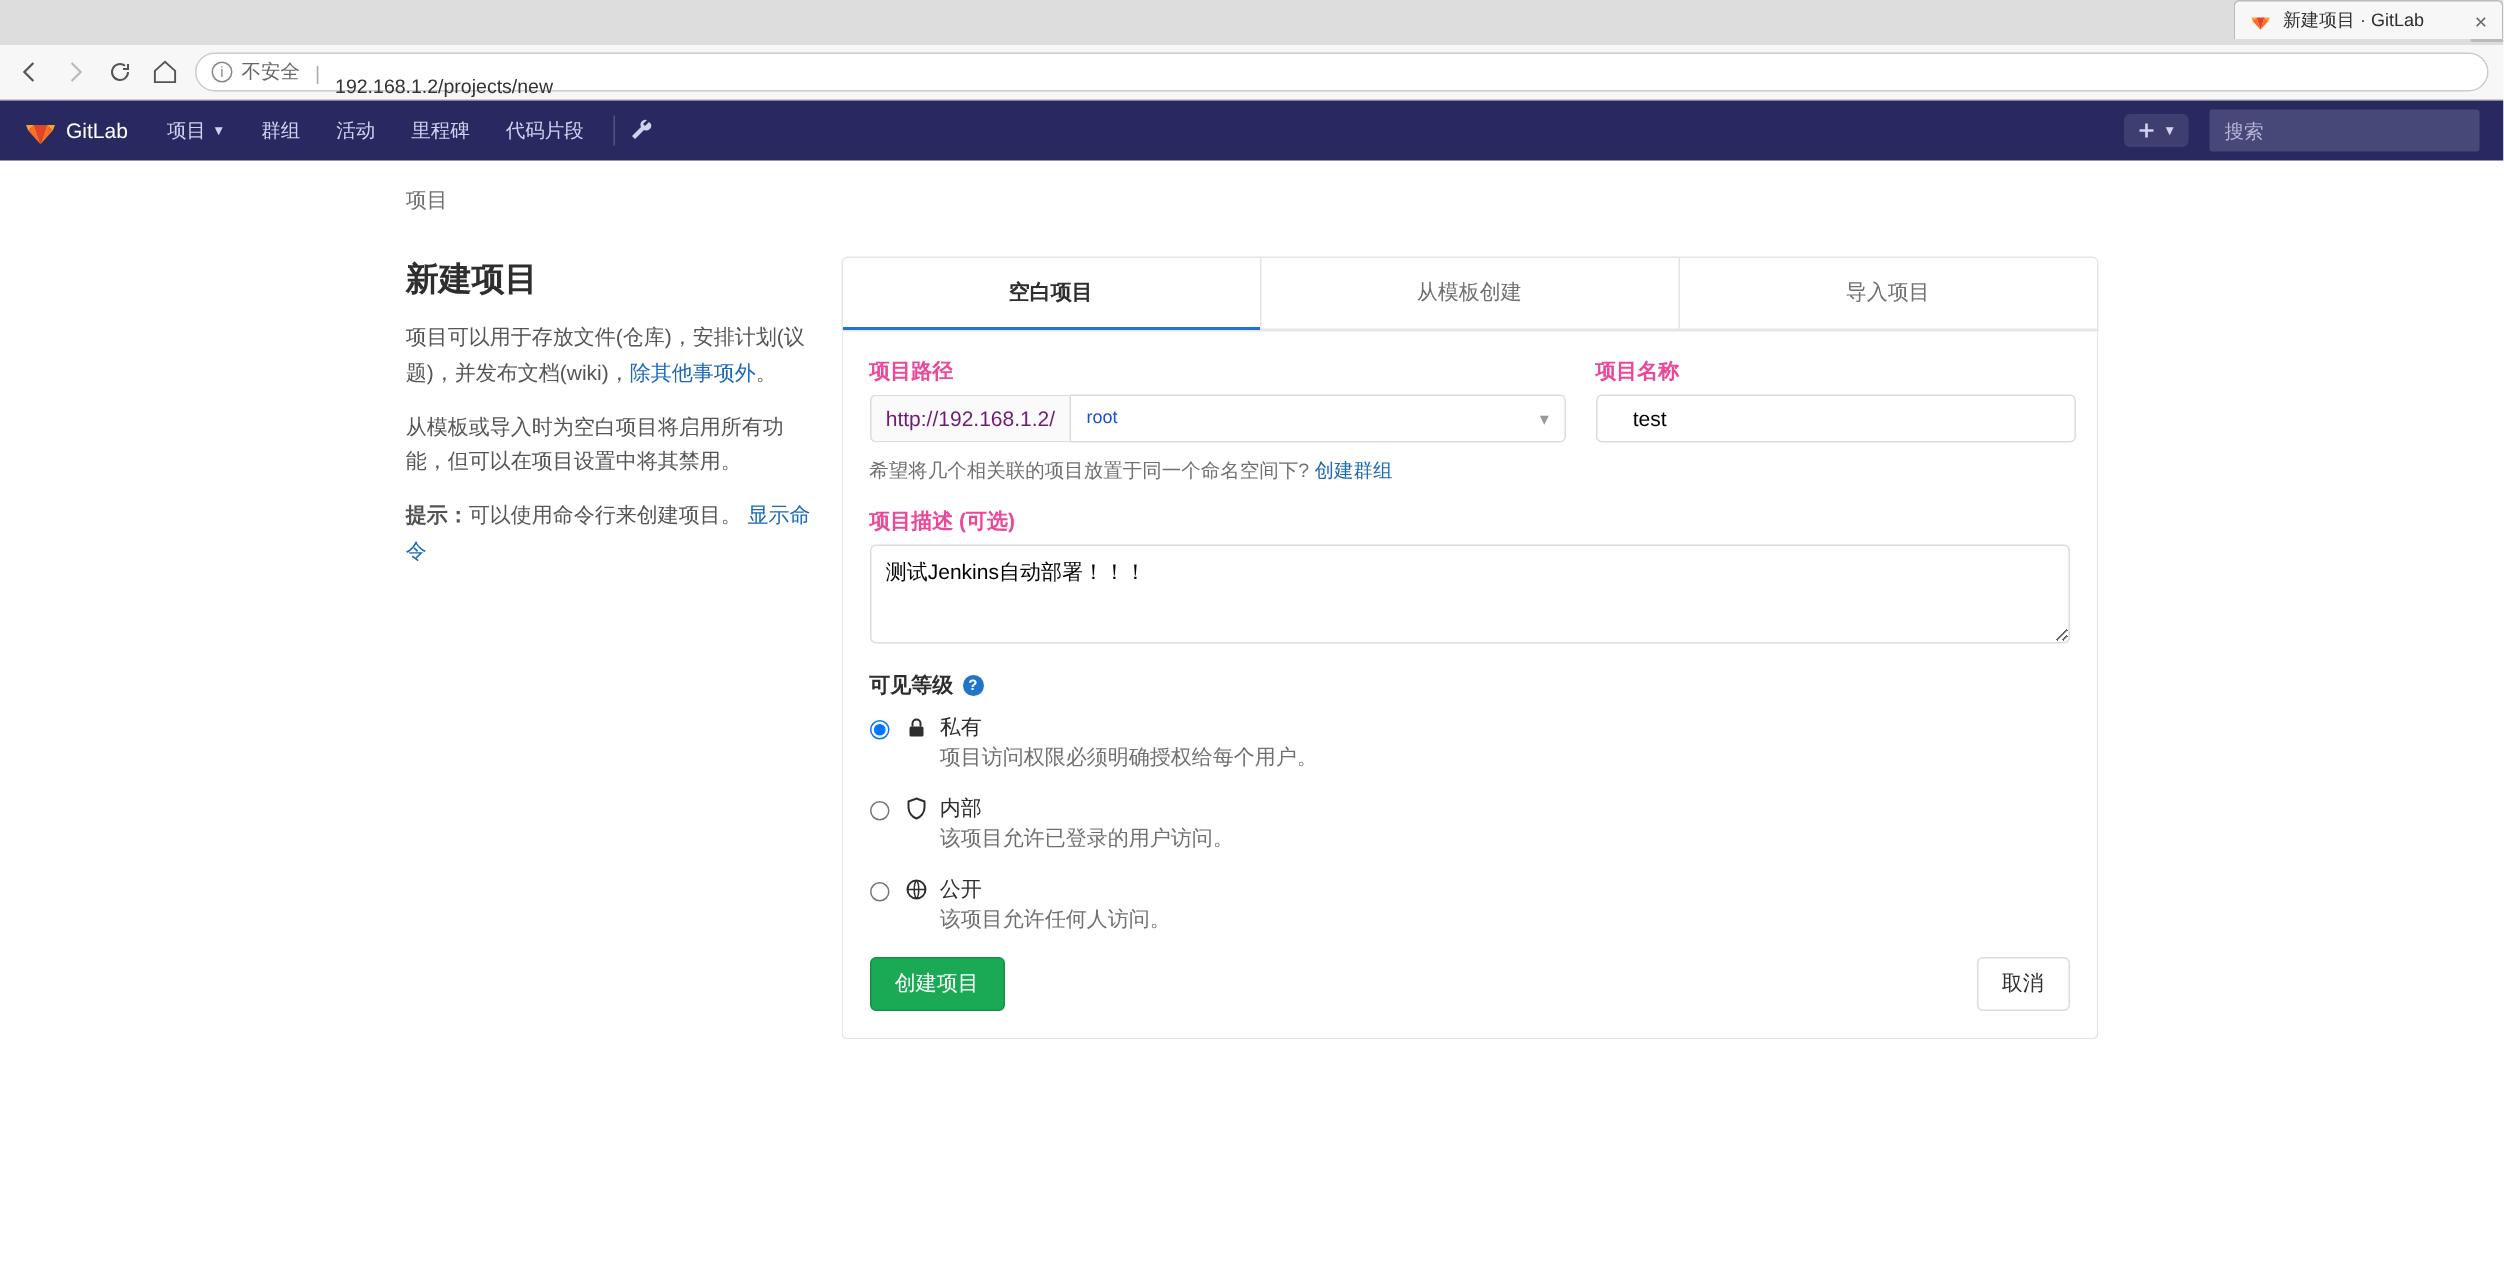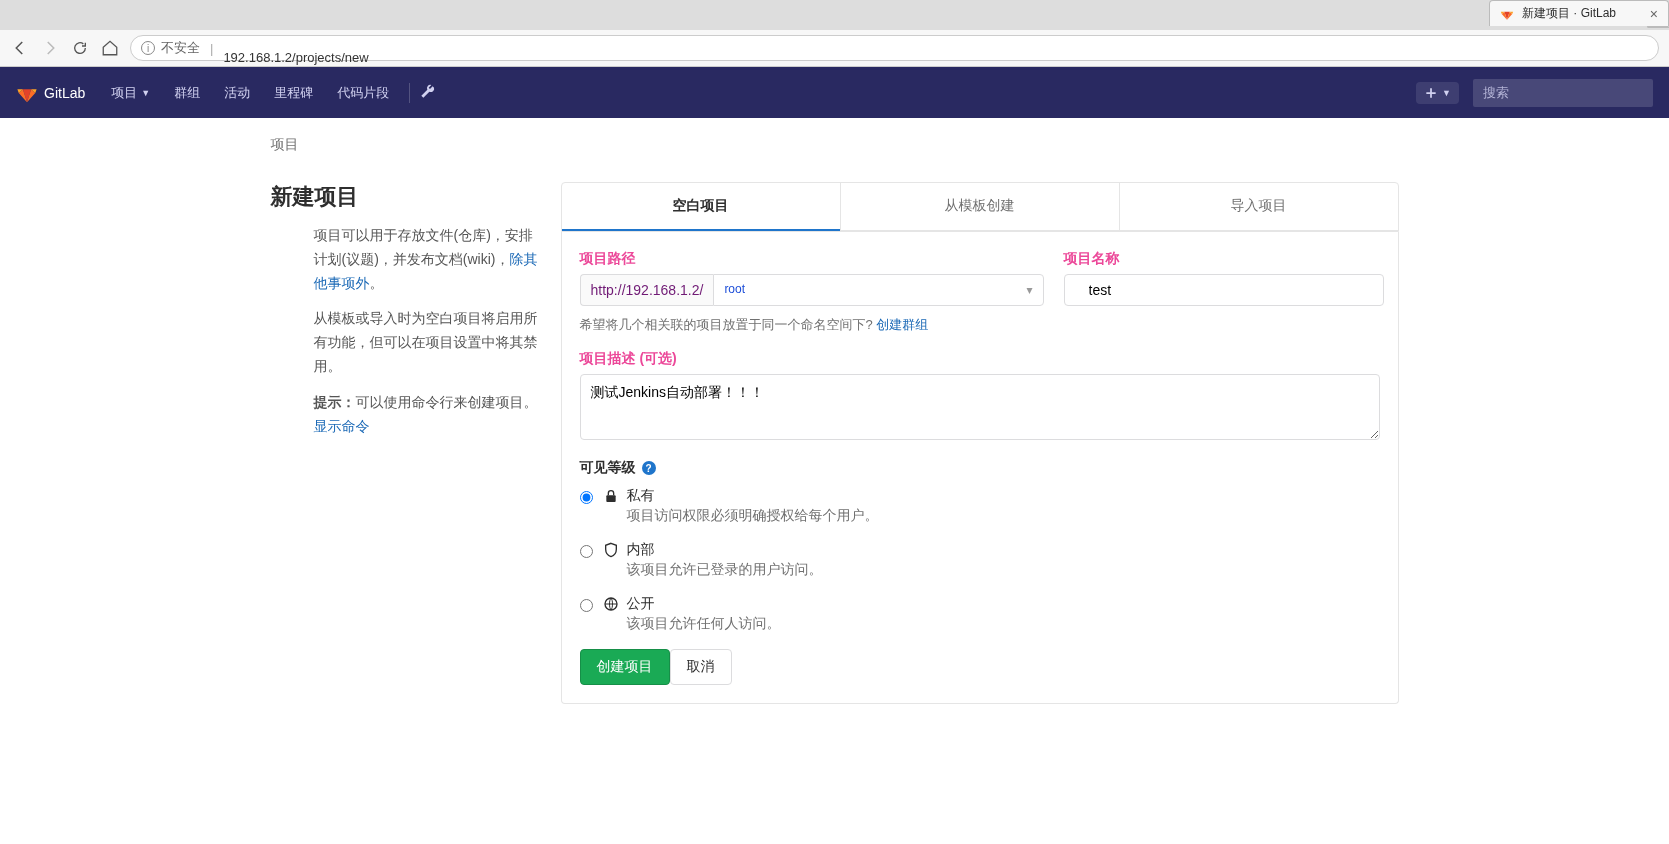--- a/index.html
+++ b/index.html
@@ -15,41 +15,41 @@
     .toolbar { display: flex; align-items: center; height: 36px; padding: 0 10px; gap: 10px; background: #f7f7f7; }
     .nav-btn { width: 20px; height: 20px; display: flex; align-items: center; justify-content: center; color: #555; cursor: pointer; }
     .nav-btn.disabled { color: #bbb; }
     .address-bar { flex: 1; display: flex; align-items: center; background: #fff; border: 1px solid #ccc; border-radius: 14px; height: 26px; padding: 0 10px; gap: 6px; font-size: 13px; color: #555; }
     .info-icon { width: 14px; height: 14px; border: 1px solid #888; border-radius: 50%; display: inline-flex; align-items: center; justify-content: center; font-size: 10px; color: #888; }
     .url-path { color: #333; margin-top: 18px; }
     .url-insecure { color: #666; }
     .url-sep { color: #aaa; margin: 0 4px; }
 
     
-    .gl-header { background: #292961; color: #d1d1f0; height: 51px; display: flex; align-items: center; padding: 0 16px; }
+    .gl-header { background: #292961; color: #d1d1f0; height: 40px; display: flex; align-items: center; padding: 0 16px; }
     .gl-logo { display: flex; align-items: center; gap: 6px; margin-right: 16px; color: #fff; font-weight: 500; }
     .gl-logo svg { width: 22px; height: 22px; }
     .gl-nav { display: flex; gap: 4px; }
     .gl-nav-item { padding: 0 10px; height: 40px; display: flex; align-items: center; gap: 4px; cursor: pointer; font-size: 13px; color: #d1d1f0; }
     .gl-divider { width: 1px; background: rgba(255,255,255,.2); height: 20px; margin: 0 10px; }
     .gl-wrench { color: #d1d1f0; }
     .gl-spacer { flex: 1; }
     .gl-plus { display: flex; align-items: center; gap: 4px; padding: 4px 8px; background: rgba(255,255,255,.1); border-radius: 4px; cursor: pointer; }
     .gl-search { background: rgba(255,255,255,.15); border: none; height: 28px; width: 180px; padding: 0 10px; margin-left: 14px; color: #fff; border-radius: 2px; font-size: 13px; }
     .gl-search::placeholder { color: #b5b5d7; }
 
     
     .container { max-width: 1160px; margin: 0 auto; padding: 0 16px; }
     .breadcrumb { padding: 18px 0 8px; color: #707070; font-size: 14px; }
     .two-col { display: flex; gap: 20px; margin-top: 20px; }
     .left-col { width: 270px; }
     .right-col { flex: 1; }
 
     .title-lg { font-size: 22px; font-weight: 600; margin-bottom: 12px; color: #2e2e2e; }
-    .desc-text { color: #555; line-height: 1.7; margin-bottom: 12px; font-size: 14px; margin-left: 43px; }
+    .desc-text { color: #555; line-height: 1.7; margin-bottom: 12px; font-size: 14px; }
     .link { color: #1b69b6; cursor: pointer; }
     .tip-label { font-weight: 600; }
 
     
     .tabs { display: flex; border: 1px solid #e5e5e5; border-radius: 4px 4px 0 0; }
     .tabs .tab-item { flex: 1; text-align: center; padding: 14px 0; border-bottom: 1px solid #e5e5e5; cursor: pointer; color: #707070; font-size: 14px; }
     .tabs .tab-item.active { color: #2e2e2e; font-weight: 600; border-bottom: 2px solid #1f75cb; }
     .tabs .tab-item + .tab-item { border-left: 1px solid #e5e5e5; }
 
     .panel { border: 1px solid #e5e5e5; border-top: none; padding: 18px; border-radius: 0 0 4px 4px; }
@@ -76,21 +76,21 @@
     .help-icon { width: 14px; height: 14px; border-radius: 50%; background: #1f75cb; color: #fff; display: inline-flex; align-items: center; justify-content: center; font-size: 10px; font-weight: bold; }
 
     .radio-option { display: flex; align-items: flex-start; gap: 10px; margin-bottom: 16px; }
     .radio-option input[type=radio] { margin-top: 4px; }
     .opt-body { flex: 1; }
     .opt-head { display: flex; align-items: center; gap: 8px; }
     .opt-icon { width: 16px; height: 16px; display: inline-flex; align-items: center; justify-content: center; }
     .opt-title { font-size: 14px; color: #2e2e2e; }
     .opt-desc { color: #707070; font-size: 14px; margin-top: 2px; margin-left: 24px; }
 
-    .form-actions { display: flex; margin-top: 10px; }
+    .form-actions { display: flex; justify-content: space-between; margin-top: 10px; }
     .btn { padding: 8px 16px; border-radius: 4px; font-size: 14px; cursor: pointer; border: 1px solid transparent; }
     .btn-primary { background: #1aaa55; color: #fff; border-color: #168f48; }
     .btn-default { background: #fff; color: #2e2e2e; border: 1px solid #dcdcde; }
 
     .chevron { font-size: 9px; }
   </style>
 </head>
 <body>
 
 <div class="browser-chrome">

